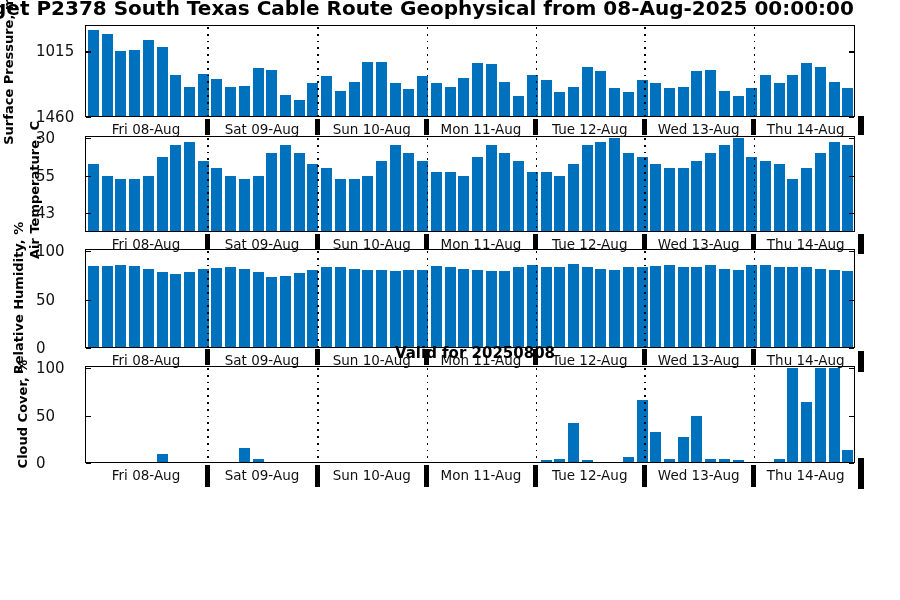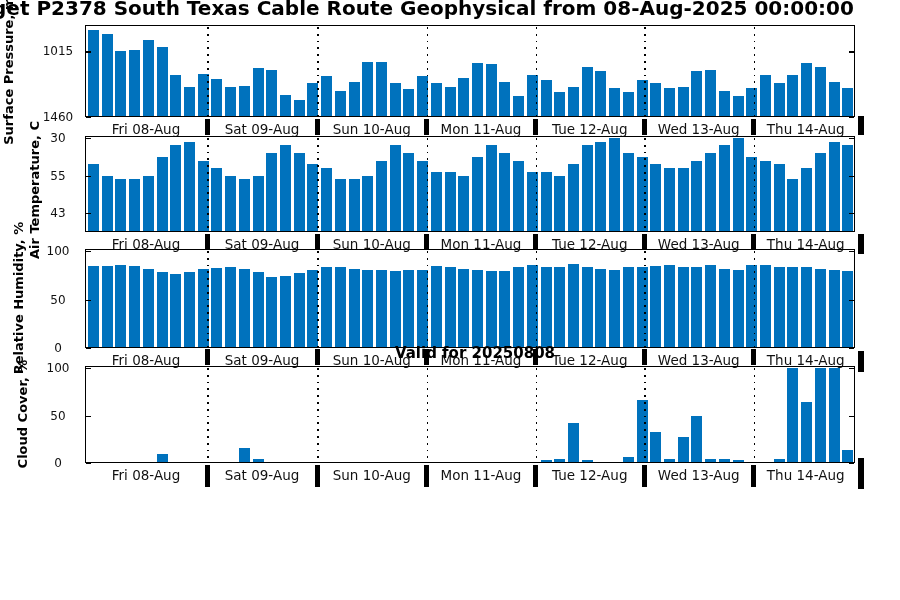--- a/index.html
+++ b/index.html
@@ -16,21 +16,21 @@
     font-size:13px;font-weight:bold;color:#000;
     transform:rotate(-90deg);
   }
   .plotbox{position:absolute;border:1.3px solid #000;background:transparent;box-sizing:border-box;}
   .bar{position:absolute;}
   .dotline{
     position:absolute;width:1.6px;
     background-image:repeating-linear-gradient(to bottom,#000 0px,#000 1.8px,transparent 1.8px,transparent 6.8px);
   }
   .ytick-label{
-    position:absolute;width:44px;text-align:center;font-size:12px;color:#111;line-height:16px;
+    position:absolute;width:44px;text-align:left;font-size:15px;color:#111;line-height:16px;
   }
   .tickmark{position:absolute;background:#000;}
   .day-label{
     position:absolute;text-align:center;font-size:13.5px;color:#111;white-space:nowrap;
   }
   .sep{position:absolute;background:#000;}
   .valid{
     position:absolute;left:375px;top:344px;width:200px;text-align:center;
     font-size:15px;font-weight:bold;color:#000;z-index:9;
   }

